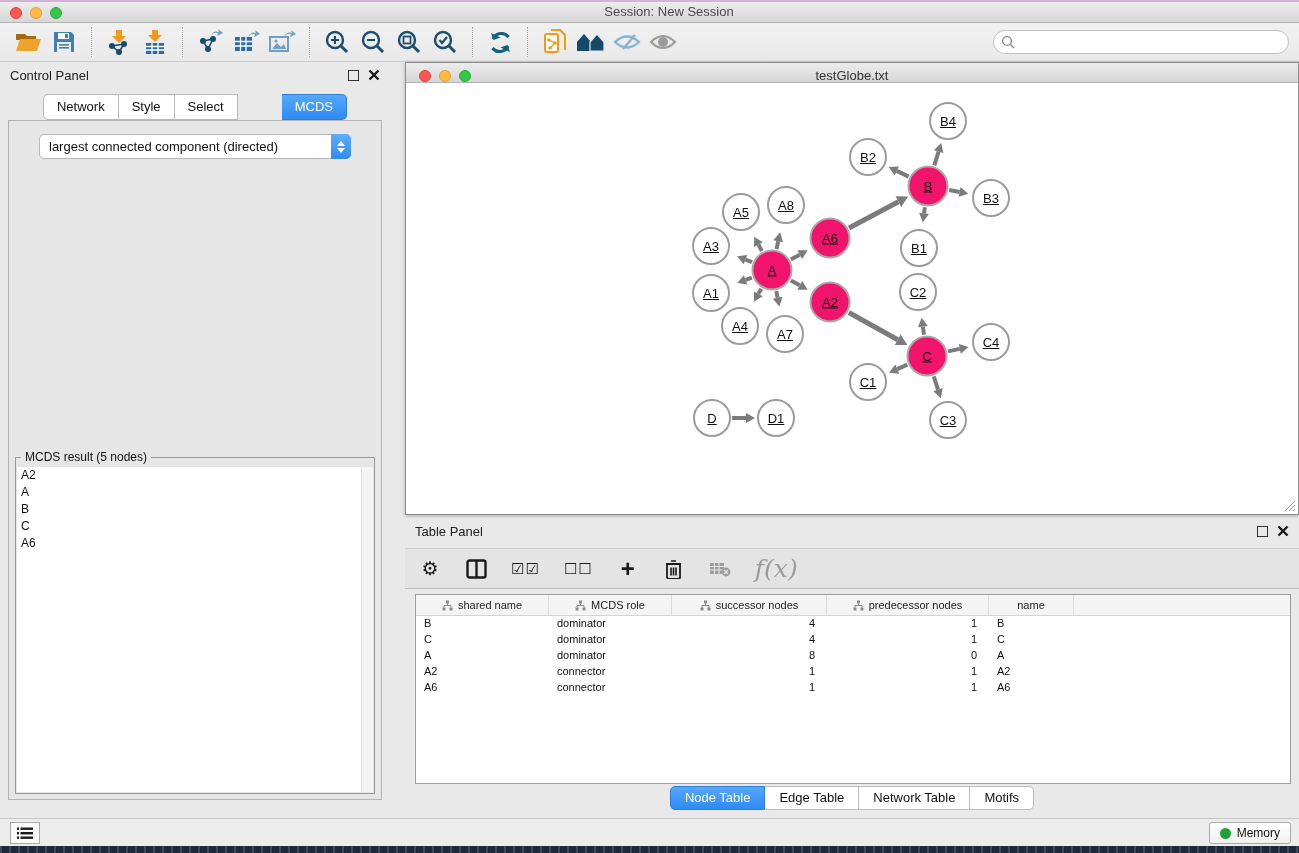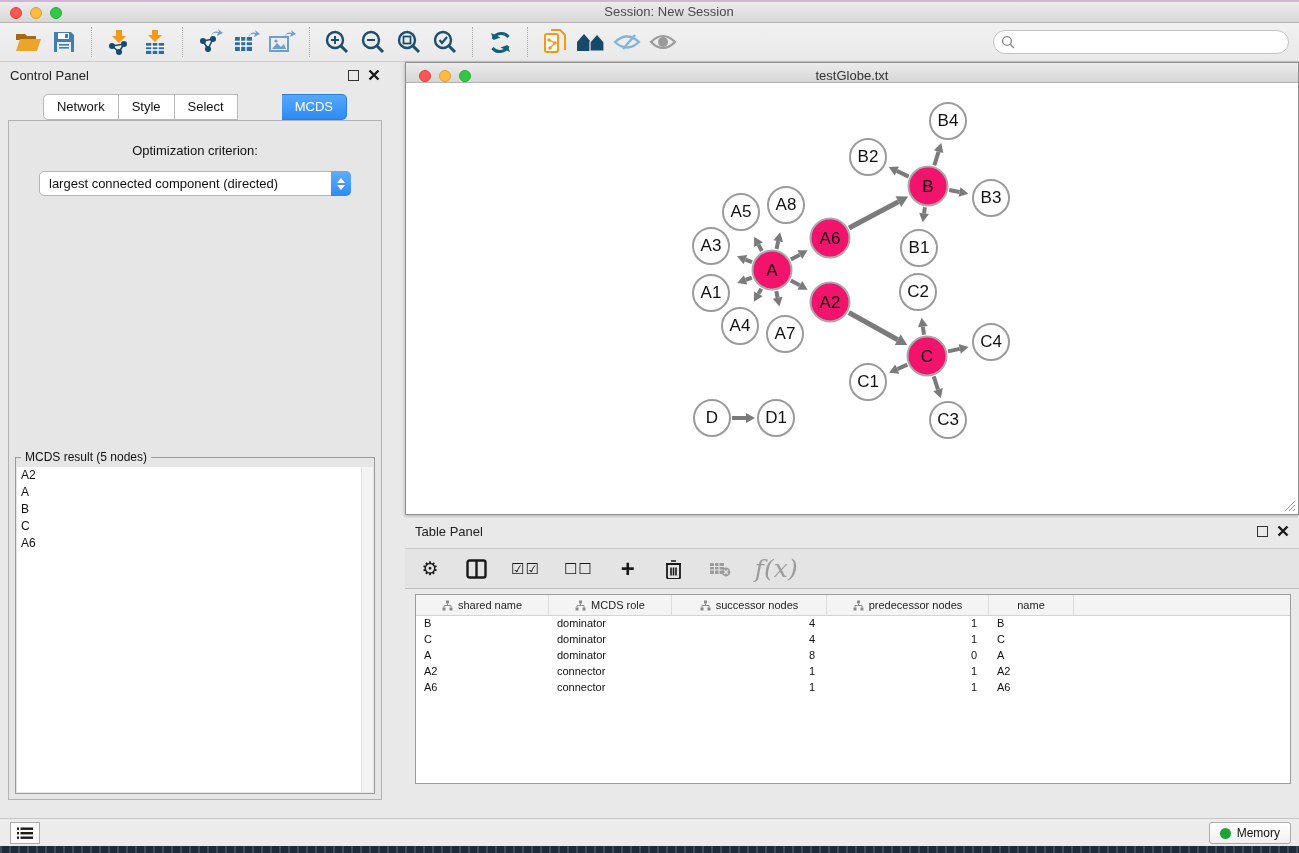--- a/index.html
+++ b/index.html
@@ -66,21 +66,21 @@
   
   .net-window { position:absolute; left:405px; top:62px; width:894px; height:453px;
     background:#fff; border:1px solid #8e8e8e; box-shadow:0 1px 4px rgba(0,0,0,.25); }
   .net-titlebar { height:20px; background:linear-gradient(#ececec,#d6d6d6); border-bottom:1px solid #b2b2b2; position:relative; }
   .net-titlebar .lights { top:7px; left:13px; }
   .net-title { text-align:center; font-size:13px; color:#333; line-height:25px; }
   .net-canvas { position:absolute; left:0; right:0; top:26px; bottom:0; background:#fff; overflow:hidden; }
   .graph-edges { position:absolute; left:0; top:0; }
   .gnode { position:absolute; width:38px; height:38px; border-radius:50%; background:#fff;
     border:2px solid #9b9b9b; display:flex; align-items:center; justify-content:center;
-    font-size:17px; color:#111; transform:translate(-50%,-50%); }
+    font-size:13px; color:#111; transform:translate(-50%,-50%);text-decoration:underline; }
   .gnode.sel { width:41px; height:41px; background:#F2136C; border-color:#a9a9a9; }
   .resize-grip { position:absolute; right:2px; bottom:2px; }
   
   .table-panel { position:absolute; left:405px; top:518px; width:894px; height:300px; background:#e9e9e9; }
   .tp-toolbar { position:absolute; left:0; right:0; top:30px; height:41px; background:#e4e4e4;
     border-top:1px solid #cbcbcb; border-bottom:1px solid #bdbdbd; display:flex; align-items:center; padding:0 14px; gap:24px; }
   .tp-icon { font-size:19px; color:#1a1a1a; display:flex; align-items:center; justify-content:center; min-width:22px; }
   .tp-icon.dim { color:#9c9c9c; }
   .tp-fx { font-family:"DejaVu Serif",serif; font-style:italic; font-size:25px; color:#9c9c9c; }
   .tp-checks { font-size:15px; letter-spacing:1px; color:#1a1a1a; }
@@ -264,21 +264,20 @@
         </svg>
     </span>
   </div>
   <div class="seg-tabs">
       <div class="seg-tab">Network</div>
       <div class="seg-tab">Style</div>
       <div class="seg-tab">Select</div>
       <div class="seg-tab active">MCDS</div>
     </div>
   <div class="cp-box">
-    <div class="opt-label">Optimization criterion:</div>
     <div class="dropdown">
       <span class="dd-text">largest connected component (directed)</span>
       <span class="dd-stepper">
           <span class="dd-up"></span>
           <span class="dd-down"></span>
         </span>
     </div>
     <div class="result-box">
       <span class="result-label">MCDS result (5 nodes)</span>
       <div class="result-list">
@@ -492,20 +491,26 @@
         </div>
         <div class="dt-row">
           <div class="dt-cell" style="width: 133px;">A6</div>
           <div class="dt-cell" style="width: 123px;">connector</div>
           <div class="dt-cell num" style="width: 155px;">1</div>
           <div class="dt-cell num" style="width: 162px;">1</div>
           <div class="dt-cell" style="width: 85px;">A6</div>
         </div>
       </div>
   </div>
+  <div class="bottom-tabs">
+      <div class="bt-tab active">Node Table</div>
+      <div class="bt-tab">Edge Table</div>
+      <div class="bt-tab">Network Table</div>
+      <div class="bt-tab">Motifs</div>
+    </div>
 </div>
 
 <div class="statusbar">
   <span class="sb-list-btn">
     <svg width="16" height="13" viewBox="0 0 16 13">
         <rect x="0" y="0.5" width="2" height="2.4" fill="#1a1a1a"></rect>
         <rect x="3.5" y="0.5" width="12.5" height="2.4" fill="#1a1a1a"></rect>
         <rect x="0" y="5" width="2" height="2.4" fill="#1a1a1a"></rect>
         <rect x="3.5" y="5" width="12.5" height="2.4" fill="#1a1a1a"></rect>
         <rect x="0" y="9.5" width="2" height="2.4" fill="#1a1a1a"></rect>

